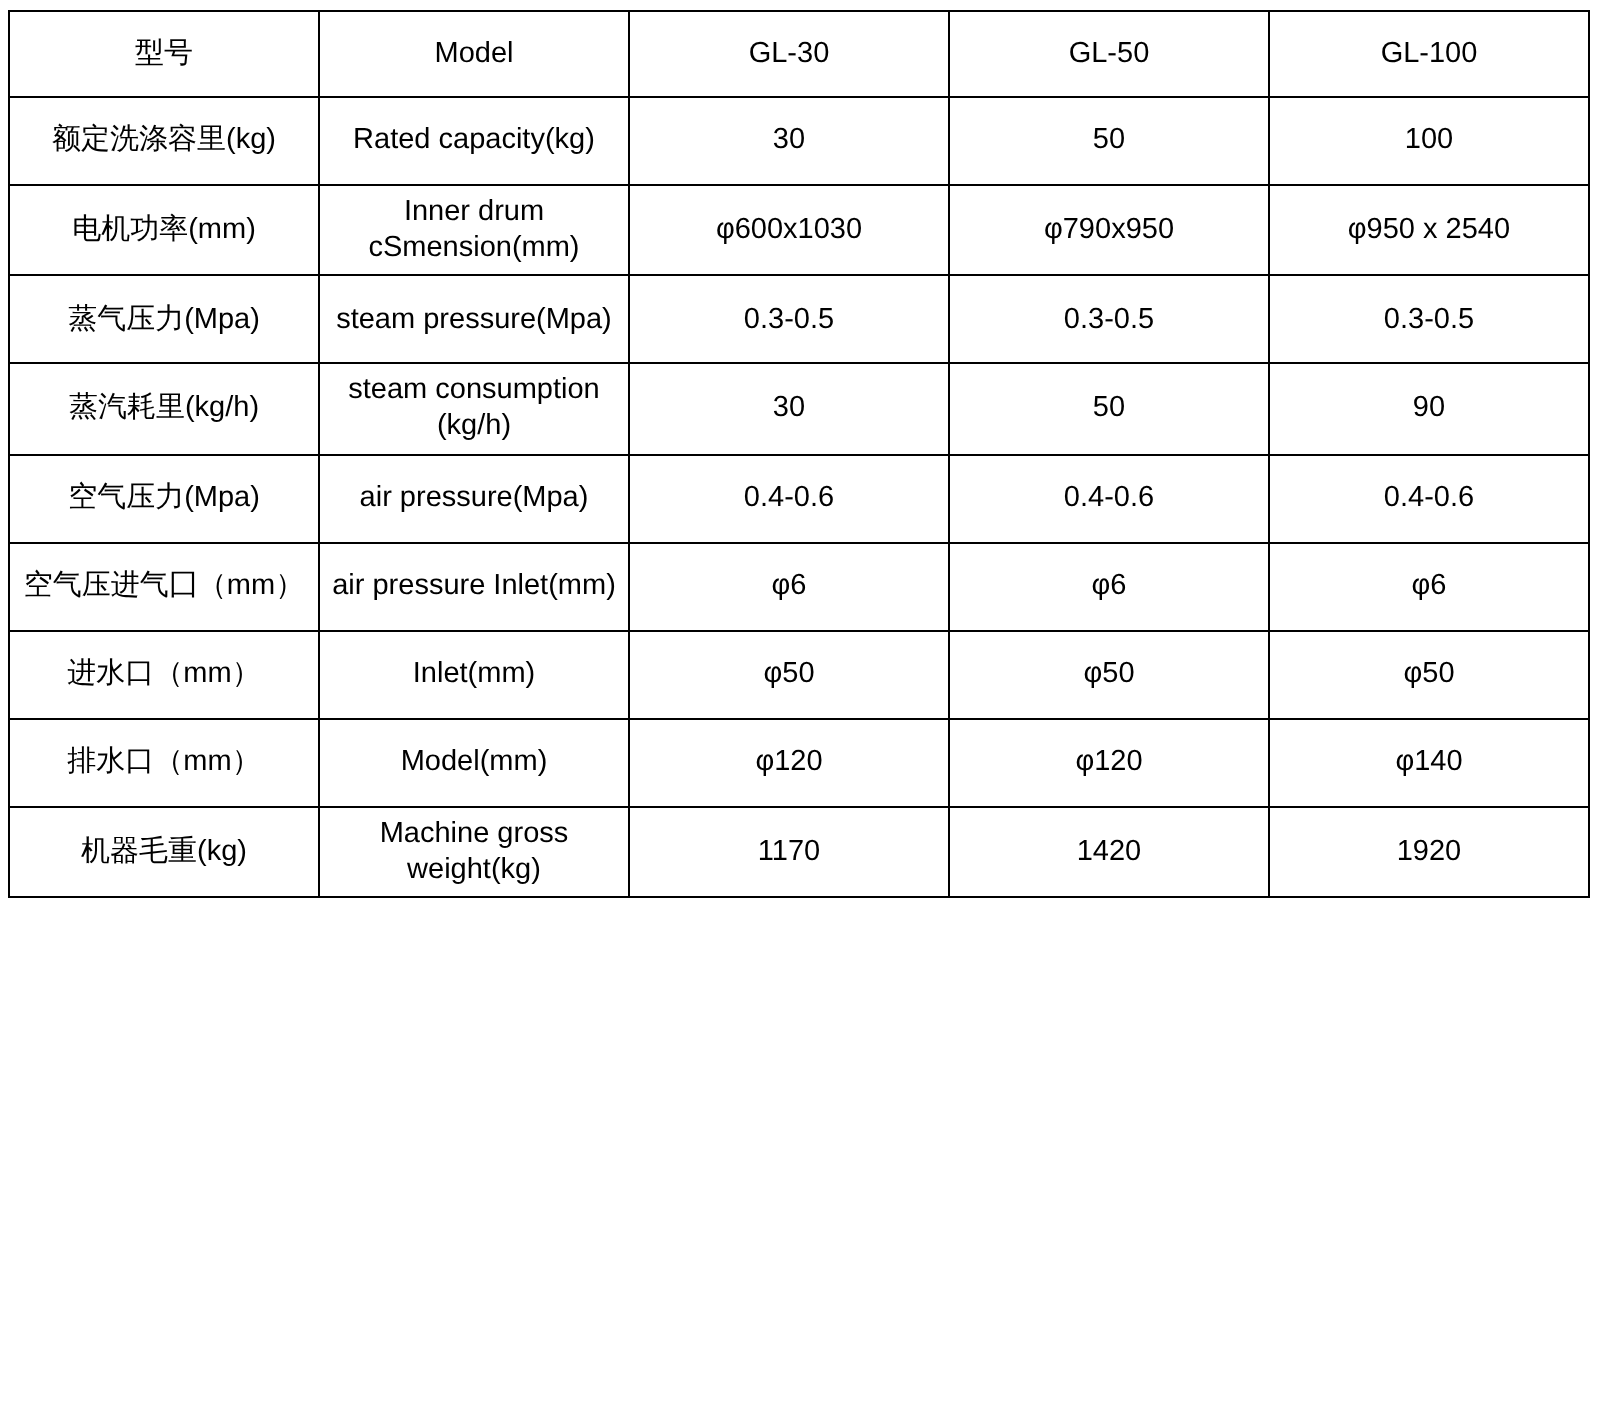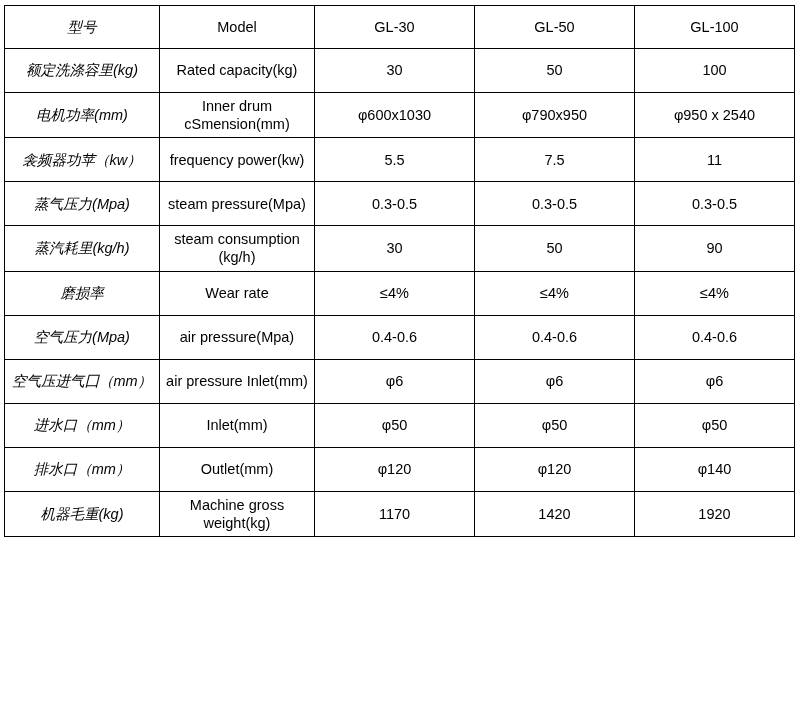--- a/index.html
+++ b/index.html
@@ -30,21 +30,20 @@
     vertical-align: middle;
     font-size: 14.5px;
     font-weight: normal;
     line-height: 1.25;
     padding: 4px 3px;
   }
   #spec-table tr { height: 44px; }
   #spec-table tr.header-row { height: 43px; }
   .cn {
     font-size: 15px;
-    font-style: italic;
   }
   .tight {
     letter-spacing: 0;
   }
 </style>
 </head>
 <body>
 
 <table id="spec-table">
   <colgroup>
@@ -72,46 +71,32 @@
       <td>100</td>
     </tr>
     <tr>
       <td class="cn">电机功率(mm)</td>
       <td>Inner drum cSmension(mm)</td>
       <td>φ600x1030</td>
       <td>φ790x950</td>
       <td>φ950 x 2540</td>
     </tr>
     <tr>
-      <td class="cn">衾频器功苹（kw）</td>
-      <td>frequency power(kw)</td>
-      <td>5.5</td>
-      <td>7.5</td>
-      <td>11</td>
-    </tr>
-    <tr>
       <td class="cn">蒸气压力(Mpa)</td>
       <td>steam pressure(Mpa)</td>
       <td>0.3-0.5</td>
       <td>0.3-0.5</td>
       <td>0.3-0.5</td>
     </tr>
     <tr>
       <td class="cn">蒸汽耗里(kg/h)</td>
       <td>steam consumption (kg/h)</td>
       <td>30</td>
       <td>50</td>
       <td>90</td>
-    </tr>
-    <tr>
-      <td class="cn">磨损率</td>
-      <td>Wear rate</td>
-      <td>≤4%</td>
-      <td>≤4%</td>
-      <td>≤4%</td>
     </tr>
     <tr>
       <td class="cn">空气压力(Mpa)</td>
       <td>air pressure(Mpa)</td>
       <td>0.4-0.6</td>
       <td>0.4-0.6</td>
       <td>0.4-0.6</td>
     </tr>
     <tr>
       <td class="cn tight">空气压进气囗（mm）</td>
@@ -122,21 +107,21 @@
     </tr>
     <tr>
       <td class="cn">进水口（mm）</td>
       <td>Inlet(mm)</td>
       <td>φ50</td>
       <td>φ50</td>
       <td>φ50</td>
     </tr>
     <tr>
       <td class="cn">排水口（mm）</td>
-      <td>Outlet(mm)</td>
+      <td>Model(mm)</td>
       <td>φ120</td>
       <td>φ120</td>
       <td>φ140</td>
     </tr>
     <tr>
       <td class="cn">机器毛重(kg)</td>
       <td>Machine gross weight(kg)</td>
       <td>1170</td>
       <td>1420</td>
       <td>1920</td>

